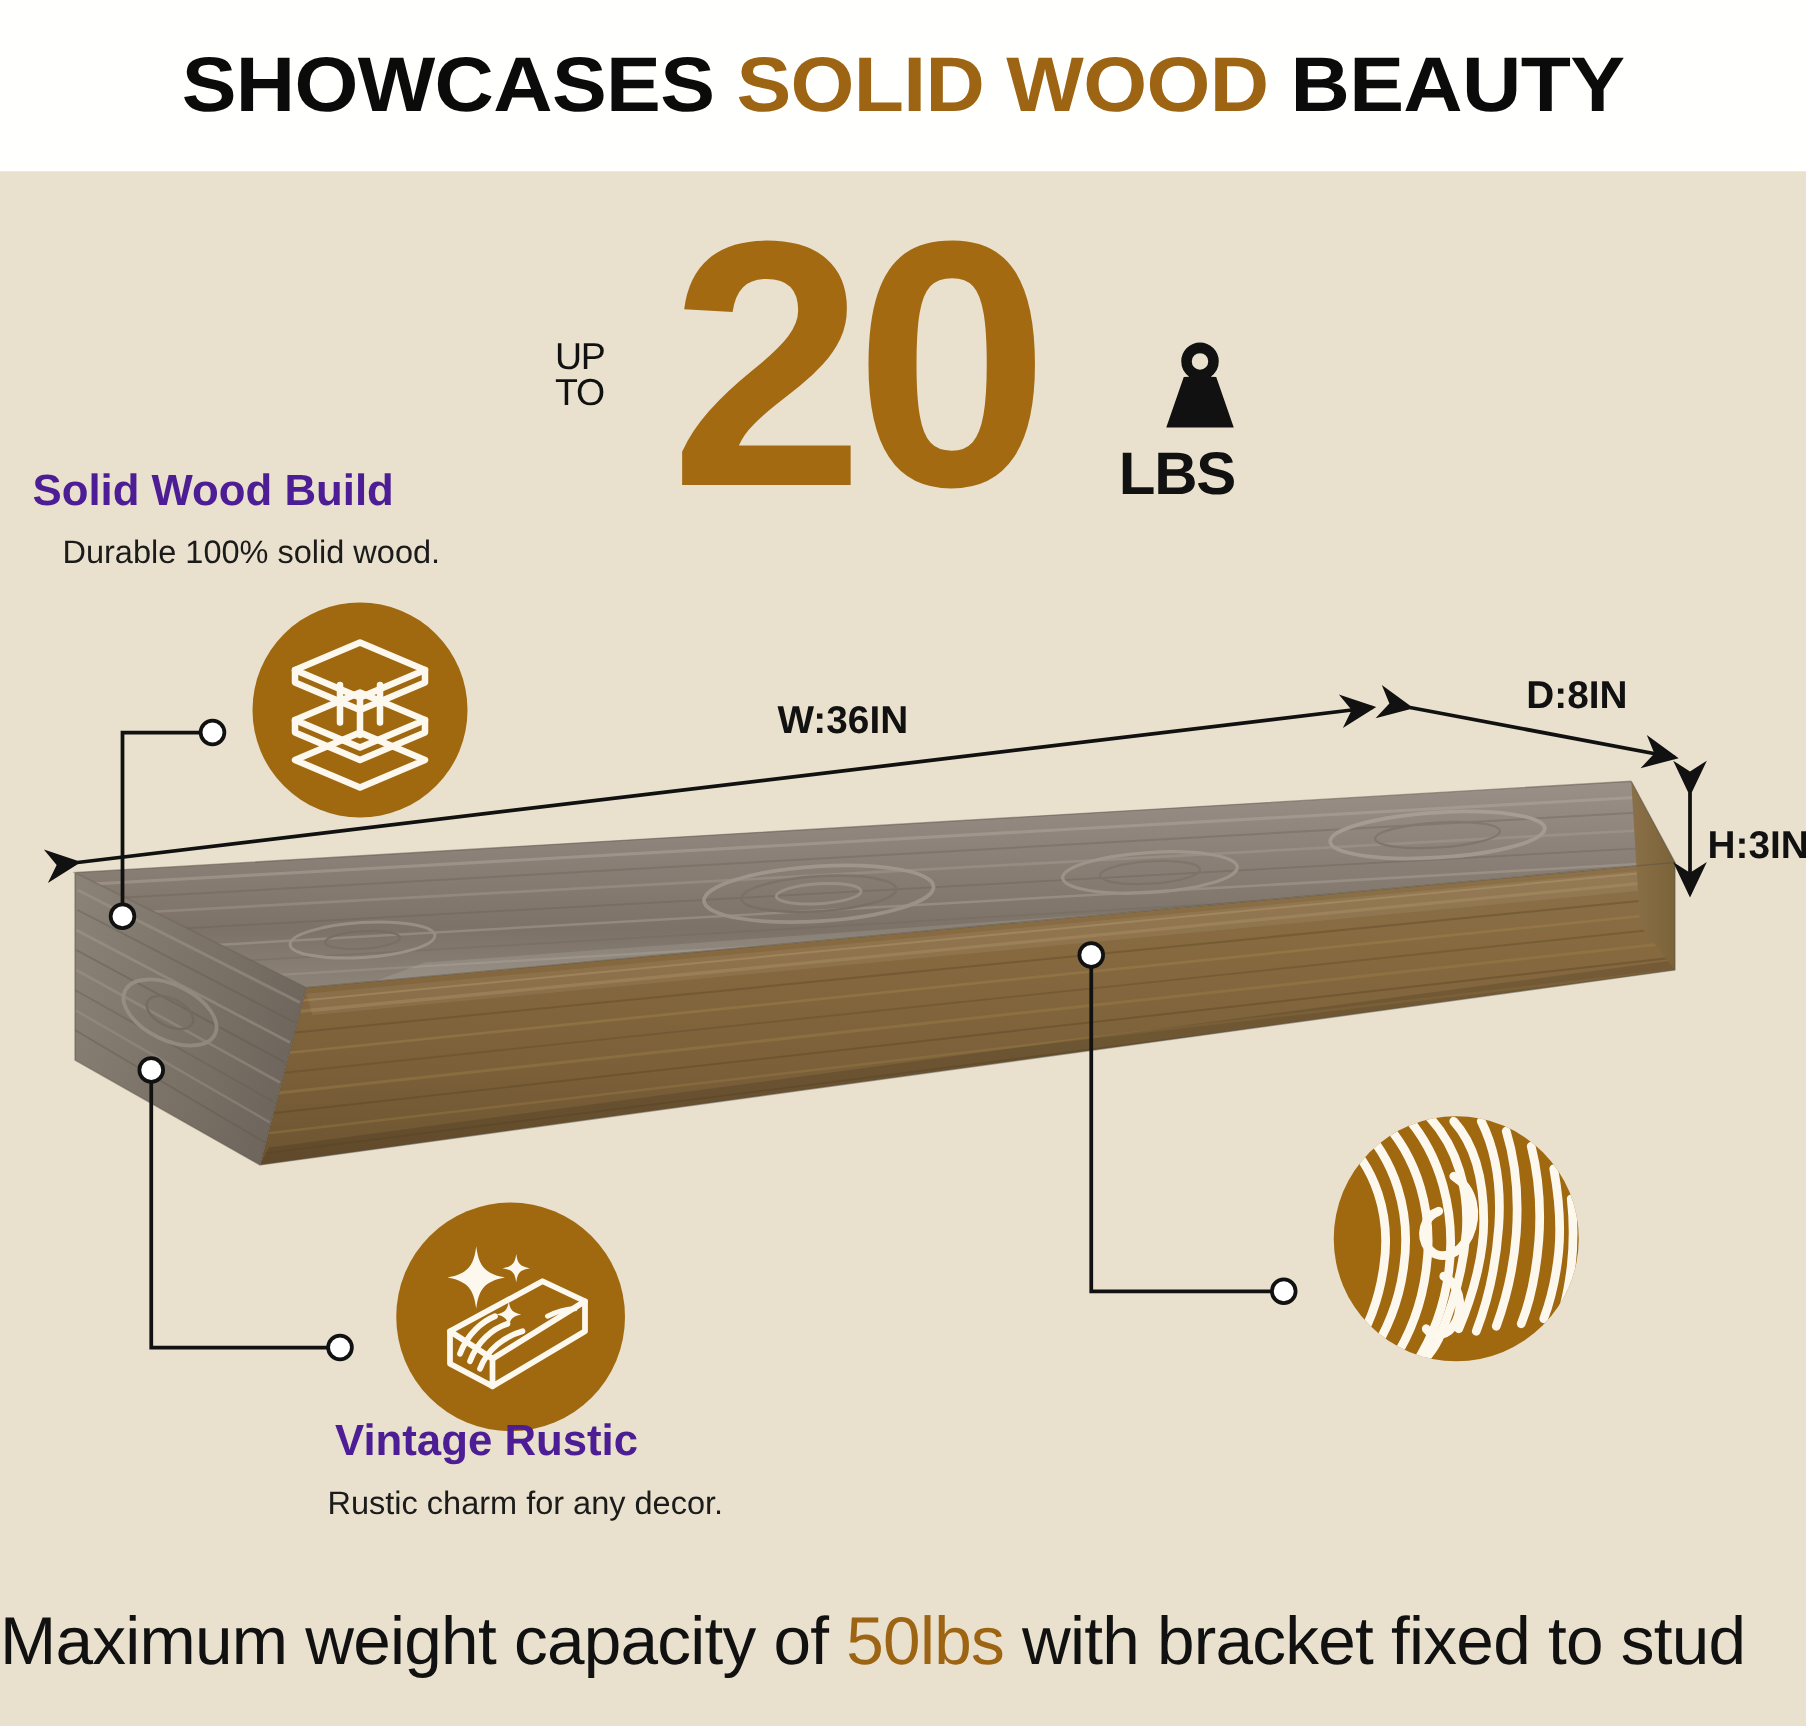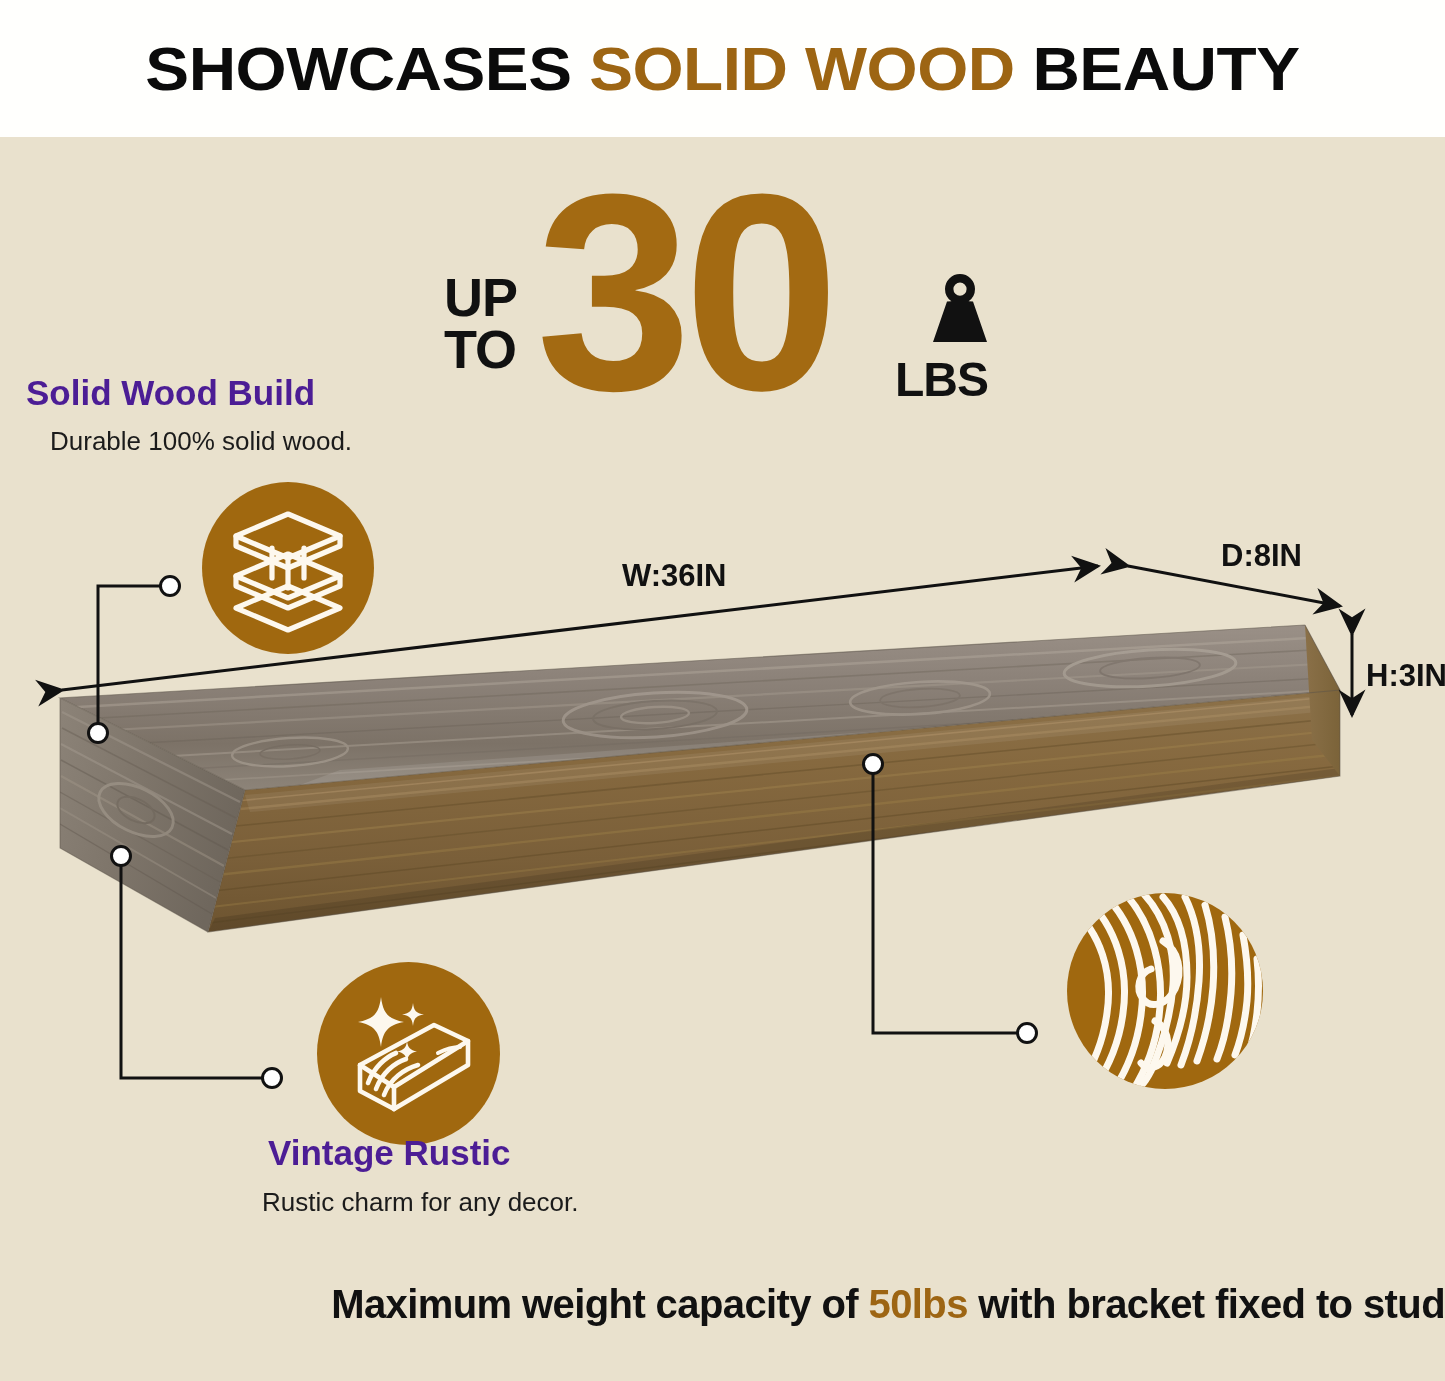--- a/index.html
+++ b/index.html
@@ -32,21 +32,21 @@
     background:#e9e1cd;
   }
 
   
   .cap {
     position:absolute; left:440px; top:180px;
     width:590px; height:220px;
   }
   .cap-upto {
     position:absolute; left:4px; top:92px;
-    font-size:54px; font-weight:bold; color:#111;
+    font-size:30px; font-weight:normal; color:#111;
     line-height:0.96; letter-spacing:-1px;
   }
   .cap-num {
     position:absolute; left:96px; top:-28px;
     font-size:280px; font-weight:bold; color:#a36a12;
     line-height:1; letter-spacing:-8px;
   }
   .cap-wrap {
     position:absolute; left:455px; top:88px; width:130px;
     text-align:left;
@@ -89,22 +89,22 @@
   #ico-layers { left:202px; top:482px;  width:172px; height:172px; }
   #ico-plank  { left:317px; top:962px;  width:183px; height:183px; }
   #ico-grain  { left:1067px;top:893px;  width:196px; height:196px; overflow:hidden; }
 
   
   .shelf { position:absolute; left:40px; top:580px; width:1330px; height:400px; }
 
   
   .bottom {
     position:absolute; left:0; top:1282px; width:1445px;
-    text-align:right;
-    font-size:40px; font-weight:bold; letter-spacing:-0.6px;
+    text-align:left;
+    font-size:54px; font-weight:normal; letter-spacing:-0.6px;
     white-space:nowrap;
   }
   .bottom .blk { color:#111; }
   .bottom .brn { color:#9d6513; }
 
   .overlay { position:absolute; left:0; top:0; width:1445px; height:1381px; pointer-events:none; }
 </style>
 </head>
 <body>
 
@@ -232,21 +232,21 @@
         <polyline points="20,118 20,268 168,352"></polyline>
       </g>
     </svg>
   </div>
 
   <div class="cap">
     <div class="cap-upto">
       <div>UP</div>
       <div>TO</div>
     </div>
-    <div class="cap-num">30</div>
+    <div class="cap-num">20</div>
     <div class="cap-wrap">
       <svg class="weight-ico" width="86" height="86" viewBox="0 0 86 86">
         <path d="M43 6 a15 15 0 0 0 -15 15 a15 15 0 0 0 6.4 12.3 L30 33.5 L16 74 L70 74 L56 33.5 L51.6 33.3 A15 15 0 0 0 58 21 A15 15 0 0 0 43 6 Z
                  M43 14.5 a6.6 6.6 0 1 1 0 13.2 a6.6 6.6 0 0 1 0 -13.2 Z" fill="#111111"></path>
       </svg>
       <div class="cap-lbs">LBS</div>
     </div>
   </div>
 
   <div class="circ" id="ico-layers">

